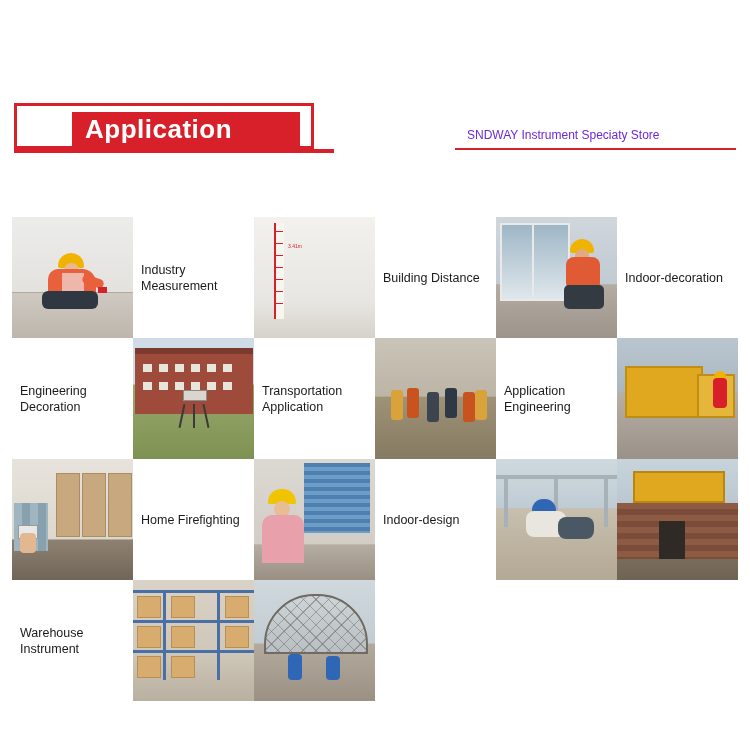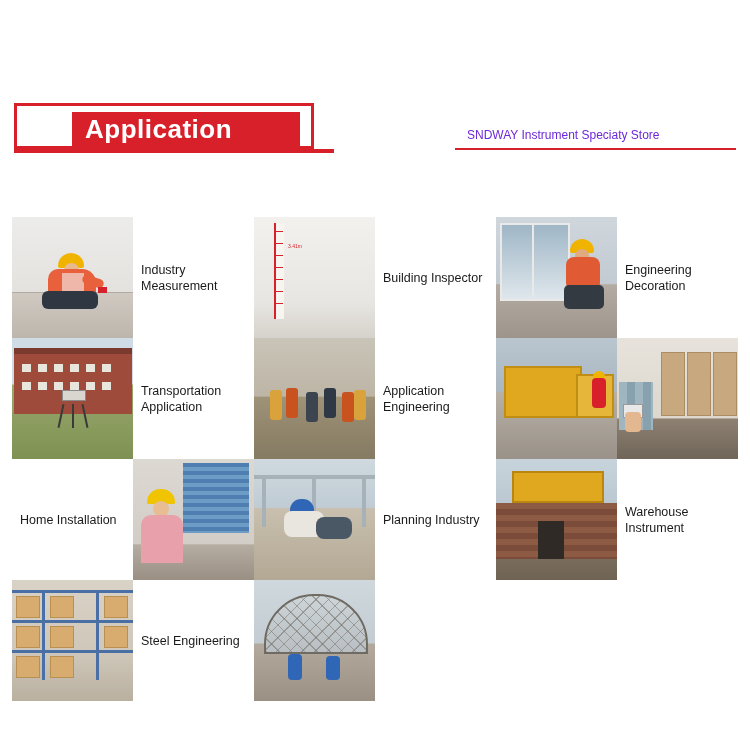--- a/index.html
+++ b/index.html
@@ -247,31 +247,34 @@
           <div class="tick" style="top:26px"></div>
         <div class="tick" style="top:38px"></div>
           <div class="tick" style="top:50px"></div>
         <div class="tick" style="top:62px"></div>
           <div class="tick" style="top:74px"></div>
         <div class="tick" style="top:86px"></div>
         <div class="note">3.41m</div>
       </div>
     </div>
     <div class="cell label">
-      <span>Building Inspector</span>
+      <span>Building Distance</span>
     </div>
     <div class="cell">
       <div class="photo s4">
         <div class="win"></div>
           <div class="mull"></div>
         <div class="helmet"></div>
           <div class="head"></div>
         <div class="body"></div>
           <div class="legs"></div>
       </div>
+    </div>
+    <div class="cell label">
+      <span>Indoor-decoration</span>
     </div>
 
     <div class="cell label">
       <span>Engineering Decoration</span>
     </div>
     <div class="cell">
       <div class="photo s5">
         <div class="roof"></div>
         <div class="bld"></div>
         <div class="win" style="left:10px;top:26px"></div>
@@ -323,44 +326,44 @@
       <div class="photo s8">
         <div class="panel" style="left:44px;top:14px;width:22px;height:62px"></div>
         <div class="panel" style="left:70px;top:14px;width:22px;height:62px"></div>
         <div class="panel" style="left:96px;top:14px;width:22px;height:62px"></div>
         <div class="tileset"></div>
         <div class="meter"></div>
         <div class="hand"></div>
       </div>
     </div>
     <div class="cell label">
-      <span>Home Installation</span>
+      <span>Home Firefighting</span>
     </div>
     <div class="cell">
       <div class="photo s9">
         <div class="shut"></div>
         <div class="hair"></div>
         <div class="helmet"></div>
         <div class="head"></div>
         <div class="body"></div>
       </div>
+    </div>
+    <div class="cell label">
+      <span>Indoor-design</span>
     </div>
     <div class="cell">
       <div class="photo s10">
         <div class="beam" style="left:0;top:16px;width:121px;height:4px"></div>
         <div class="beam" style="left:8px;top:16px;width:4px;height:52px"></div>
         <div class="beam" style="left:58px;top:16px;width:4px;height:48px"></div>
         <div class="beam" style="left:108px;top:16px;width:4px;height:52px"></div>
         <div class="helm"></div>
         <div class="body"></div>
         <div class="body2"></div>
       </div>
-    </div>
-    <div class="cell label">
-      <span>Planning Industry</span>
     </div>
 
     <div class="cell">
       <div class="photo s11">
         <div class="sign"></div>
         <div class="wall"></div>
         <div class="door"></div>
       </div>
     </div>
     <div class="cell label">
@@ -376,23 +379,20 @@
         <div class="box" style="left:4px;top:16px;width:22px;height:20px"></div>
         <div class="box" style="left:38px;top:16px;width:22px;height:20px"></div>
         <div class="box" style="left:92px;top:16px;width:22px;height:20px"></div>
         <div class="box" style="left:4px;top:46px;width:22px;height:20px"></div>
         <div class="box" style="left:38px;top:46px;width:22px;height:20px"></div>
         <div class="box" style="left:92px;top:46px;width:22px;height:20px"></div>
         <div class="box" style="left:4px;top:76px;width:22px;height:20px"></div>
         <div class="box" style="left:38px;top:76px;width:22px;height:20px"></div>
       </div>
     </div>
-    <div class="cell label">
-      <span>Steel Engineering</span>
-    </div>
     <div class="cell">
       <div class="photo s13">
         <div class="dome"></div>
         <div class="w1"></div>
         <div class="w2"></div>
       </div>
     </div>
 
   </div>
 </div>

